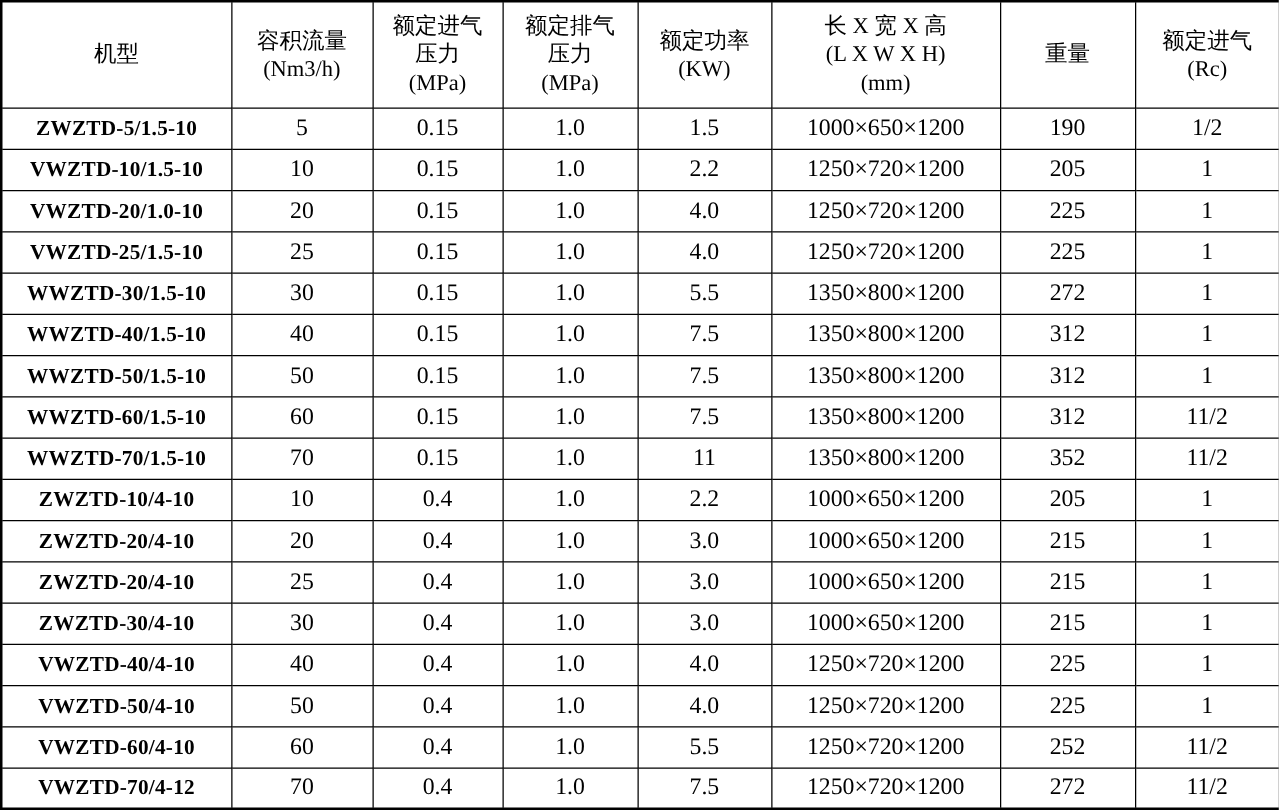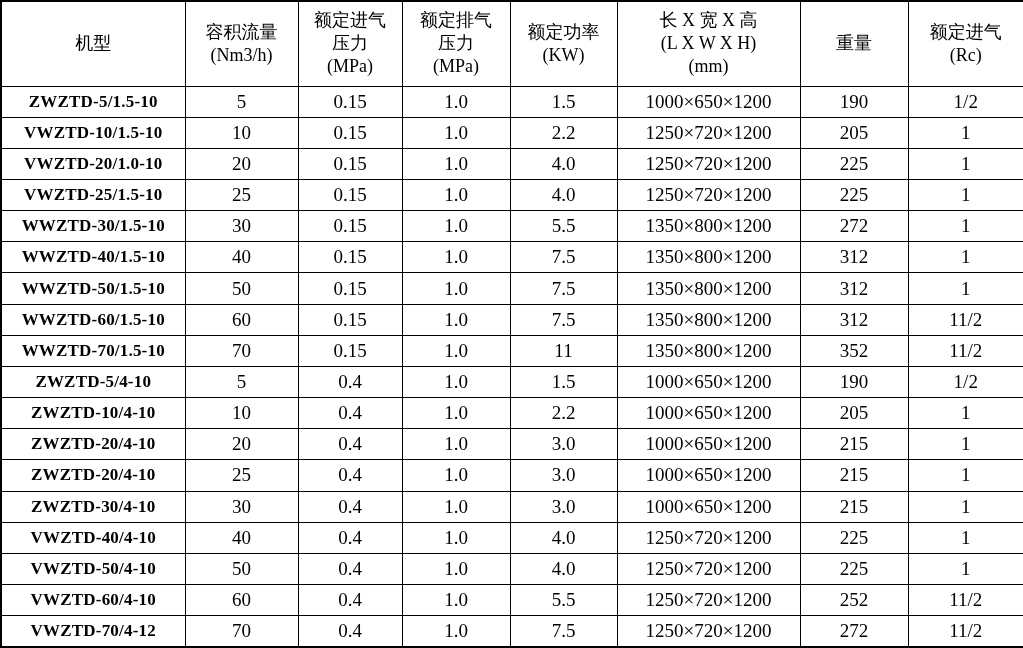--- a/index.html
+++ b/index.html
@@ -186,30 +186,20 @@
           <td class="model">WWZTD-70/1.5-10</td>
           <td>70</td>
           <td>0.15</td>
           <td>1.0</td>
           <td>11</td>
           <td>1350×800×1200</td>
           <td>352</td>
           <td>11/2</td>
         </tr>
         <tr>
-          <td class="model">ZWZTD-5/4-10</td>
-          <td>5</td>
-          <td>0.4</td>
-          <td>1.0</td>
-          <td>1.5</td>
-          <td>1000×650×1200</td>
-          <td>190</td>
-          <td>1/2</td>
-        </tr>
-        <tr>
           <td class="model">ZWZTD-10/4-10</td>
           <td>10</td>
           <td>0.4</td>
           <td>1.0</td>
           <td>2.2</td>
           <td>1000×650×1200</td>
           <td>205</td>
           <td>1</td>
         </tr>
         <tr>

